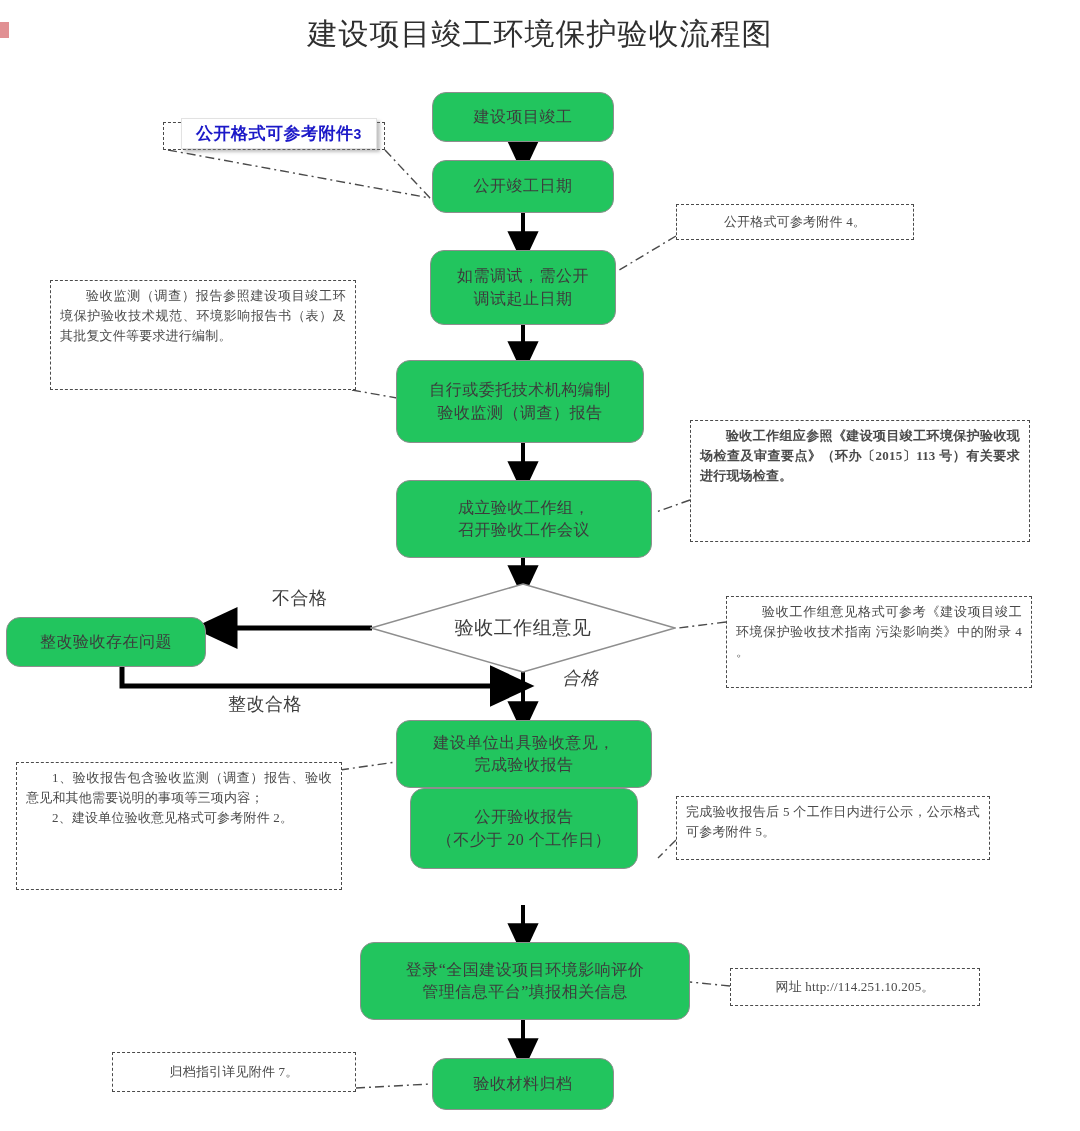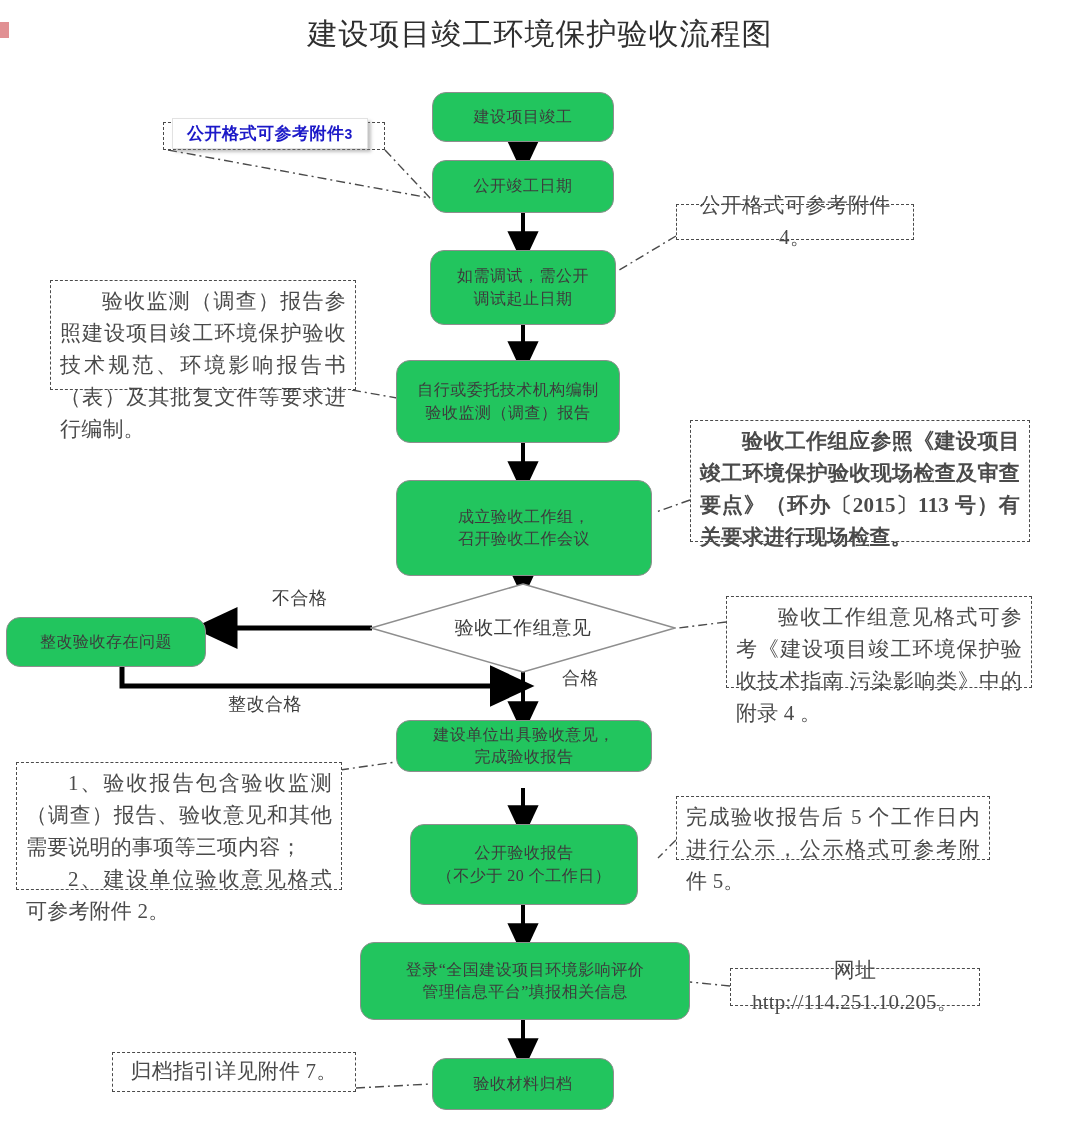--- a/index.html
+++ b/index.html
@@ -73,21 +73,21 @@
     font-size: 19px;
     color: #3c3c3c;
     letter-spacing: .5px;
   }
   
   .note {
     position: absolute;
     box-sizing: border-box;
     border: 1.4px dashed #4a4a4a;
     background: #ffffff;
-    font-size: 21px;
+    font-size: 13px;
     line-height: 1.52;
     color: #4a4a4a;
     padding: 5px 9px 6px 9px;
     text-align: justify;
     letter-spacing: .2px;
   }
   .note.center { text-align: center; }
   .note .indent { text-indent: 2em; display: block; }
   
   .note-blue {
@@ -186,66 +186,66 @@
 
   <div class="node" style="left:432px; top:160px; width:182px; height:53px;">
     <span>公开竣工日期</span>
   </div>
 
   <div class="node" style="left:430px; top:250px; width:186px; height:75px; flex-direction:column;">
     <span>如需调试，需公开</span>
     <span>调试起止日期</span>
   </div>
 
-  <div class="node" style="left:396px; top:360px; width:224px; height:83px; flex-direction:column;">
+  <div class="node" style="left:396px; top:360px; width:248px; height:83px; flex-direction:column;">
     <span>自行或委托技术机构编制</span>
     <span>验收监测（调查）报告</span>
   </div>
 
-  <div class="node" style="left:396px; top:480px; width:256px; height:96px; flex-direction:column;">
+  <div class="node" style="left:396px; top:480px; width:256px; height:78px; flex-direction:column;">
     <span>成立验收工作组，</span>
     <span>召开验收工作会议</span>
   </div>
 
   <div class="diamond-wrap" style="left:370px; top:583px; width:306px; height:90px;">
     <svg width="306" height="90" viewBox="0 0 306 90" xmlns="http://www.w3.org/2000/svg">
       <polygon points="153,1 305,45 153,89 1,45" fill="#ffffff" stroke="#8e8e8e" stroke-width="1.6"></polygon>
     </svg>
     <div class="diamond-label">验收工作组意见</div>
   </div>
 
   <div class="node" style="left:6px; top:604px; width:200px; height:50px;margin-top:13px;">
     <span>整改验收存在问题</span>
   </div>
 
-  <div class="node" style="left:396px; top:720px; width:256px; height:52px; flex-direction:column;">
+  <div class="node" style="left:396px; top:720px; width:256px; height:68px; flex-direction:column;">
     <span>建设单位出具验收意见，</span>
     <span>完成验收报告</span>
   </div>
 
-  <div class="node" style="left:410px; top:824px; width:228px; height:81px; flex-direction:column;">
+  <div class="node" style="left:410px; top:788px; width:228px; height:81px; flex-direction:column;">
     <span>公开验收报告</span>
     <span>（不少于 20 个工作日）</span>
   </div>
 
   <div class="node" style="left:360px; top:942px; width:330px; height:78px; flex-direction:column;">
     <span>登录“全国建设项目环境影响评价</span>
     <span>管理信息平台”填报相关信息</span>
   </div>
 
   <div class="node" style="left:432px; top:1058px; width:182px; height:52px;">
     <span>验收材料归档</span>
   </div>
 
   <div class="edge-label" style="left:272px; top:586px;">不合格</div>
-  <div class="edge-label" style="left:562px; top:666px;">合格</div>
+  <div class="edge-label" style="left:562px; top:666px;font-style:italic;">合格</div>
   <div class="edge-label" style="left:228px; top:692px;">整改合格</div>
 
   <div class="note" style="left:163px; top:122px; width:222px; height:28px; padding:0;"></div>
-  <div class="note-blue" style="left:172px; top:118px; width:196px; height:31px;">
+  <div class="note-blue" style="left:181px; top:118px; width:196px; height:31px;">
     <span>公开格式可参考附件</span>
       <span class="sub">3</span>
   </div>
 
   <div class="note center" style="left:676px; top:204px; width:238px; height:36px; display:flex; align-items:center; justify-content:center;">
     <span>公开格式可参考附件 4。</span>
   </div>
 
   <div class="note" style="left:50px; top:280px; width:306px; height:110px;">
     <span class="indent">验收监测（调查）报告参照建设项目竣工环境保护验收技术规范、环境影响报告书（表）及其批复文件等要求进行编制。</span>

